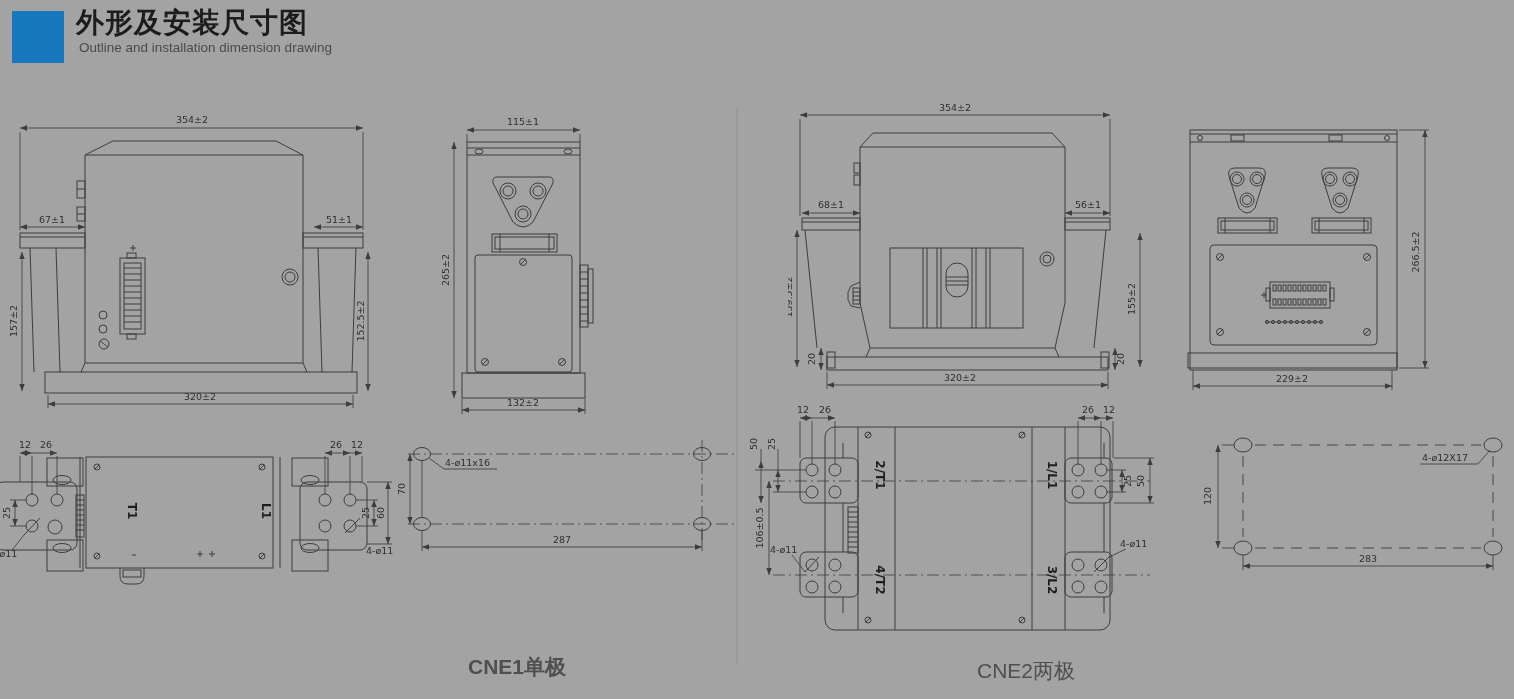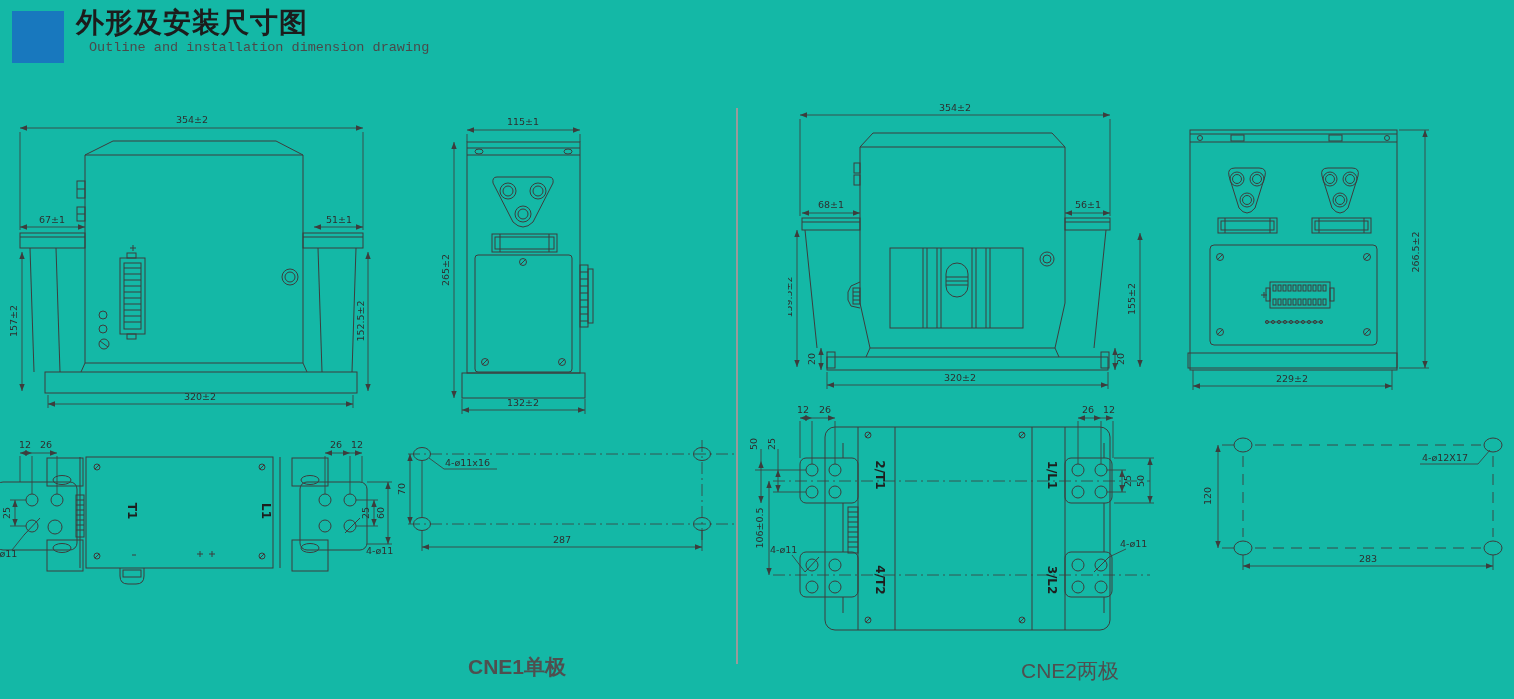--- a/index.html
+++ b/index.html
@@ -1,26 +1,26 @@
 <!DOCTYPE html>
 <html><head>
 <meta charset="utf-8">
 <style>
   html,body{margin:0;padding:0;background:#fff;}
-  .stage{position:relative;width:1514px;height:699px;background:#14b8a6;overflow:hidden;
+  .stage{position:relative;width:1514px;height:699px;background:#a3a3a3;overflow:hidden;
          font-family:"Liberation Sans",sans-serif;}
   
   .accent-sq{position:absolute;left:12px;top:11px;width:52px;height:52px;}
   .hd-title{position:absolute;left:76px;top:4px;font-size:28px;font-weight:bold;color:#1c1c1c;letter-spacing:1px;white-space:nowrap;}
-  .hd-sub{position:absolute;left:89px;top:40px;font-size:13.5px;color:#4a4a4a;white-space:nowrap;font-family:Liberation Mono, monospace;}
+  .hd-sub{position:absolute;left:79px;top:40px;font-size:13.5px;color:#4a4a4a;white-space:nowrap;}
   
   .divider{position:absolute;left:736px;top:108px;width:2px;height:556px;background:#9a9a9a;}
   .caption{position:absolute;font-size:21px;color:#4f4f4f;white-space:nowrap;}
   .cap1{left:468px;top:653px;font-weight:bold;}
-  .cap2{left:977px;top:657px;margin-left:44px;}
+  .cap2{left:977px;top:657px;}
   
   svg.draw{position:absolute;overflow:hidden;}
   svg.draw line,svg.draw rect,svg.draw circle,svg.draw ellipse,
   svg.draw path,svg.draw polyline,svg.draw polygon{stroke:#3d3d3d;fill:none;stroke-width:1;}
   svg.draw .dim{stroke-width:0.85;}
   svg.draw .cl{stroke-width:0.8;stroke-dasharray:12 4 2 4;}
   svg.draw .dsh{stroke-width:0.9;stroke-dasharray:11 7;}
   svg.draw text{stroke:none;fill:#2f2f2f;font:9.5px "DejaVu Sans",sans-serif;text-anchor:middle;}
   svg.draw text.ta-s{text-anchor:start;}
   svg.draw text.term{font:bold 12px "DejaVu Sans",sans-serif;fill:#1e1e1e;}

